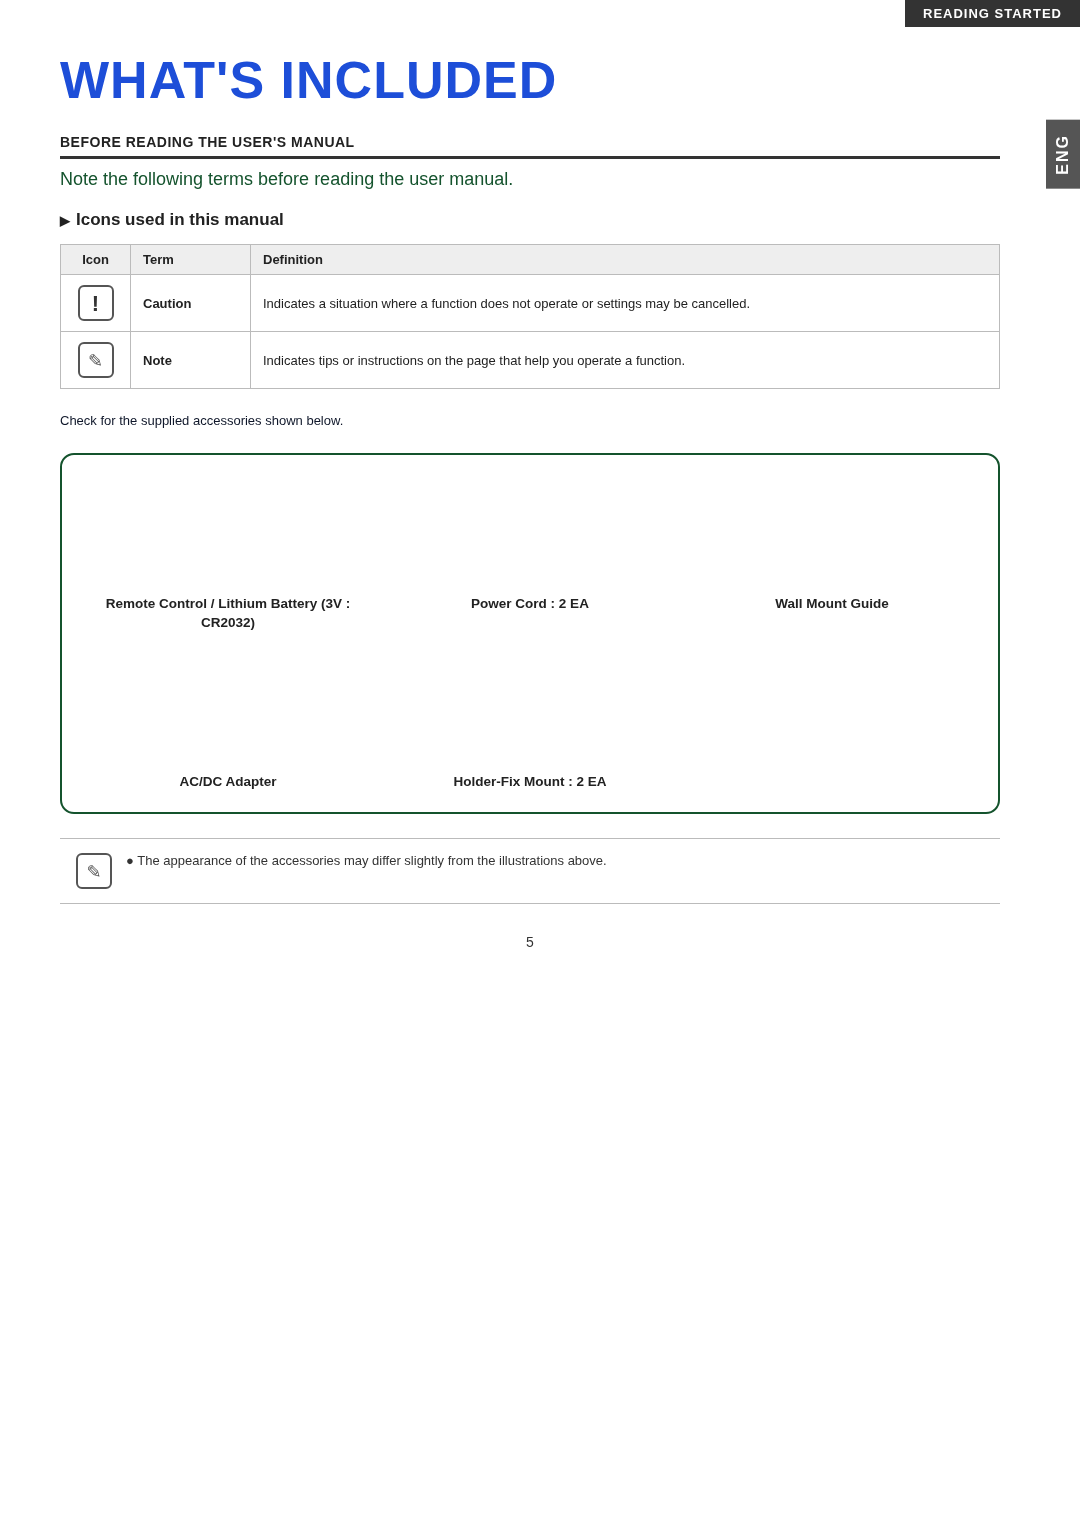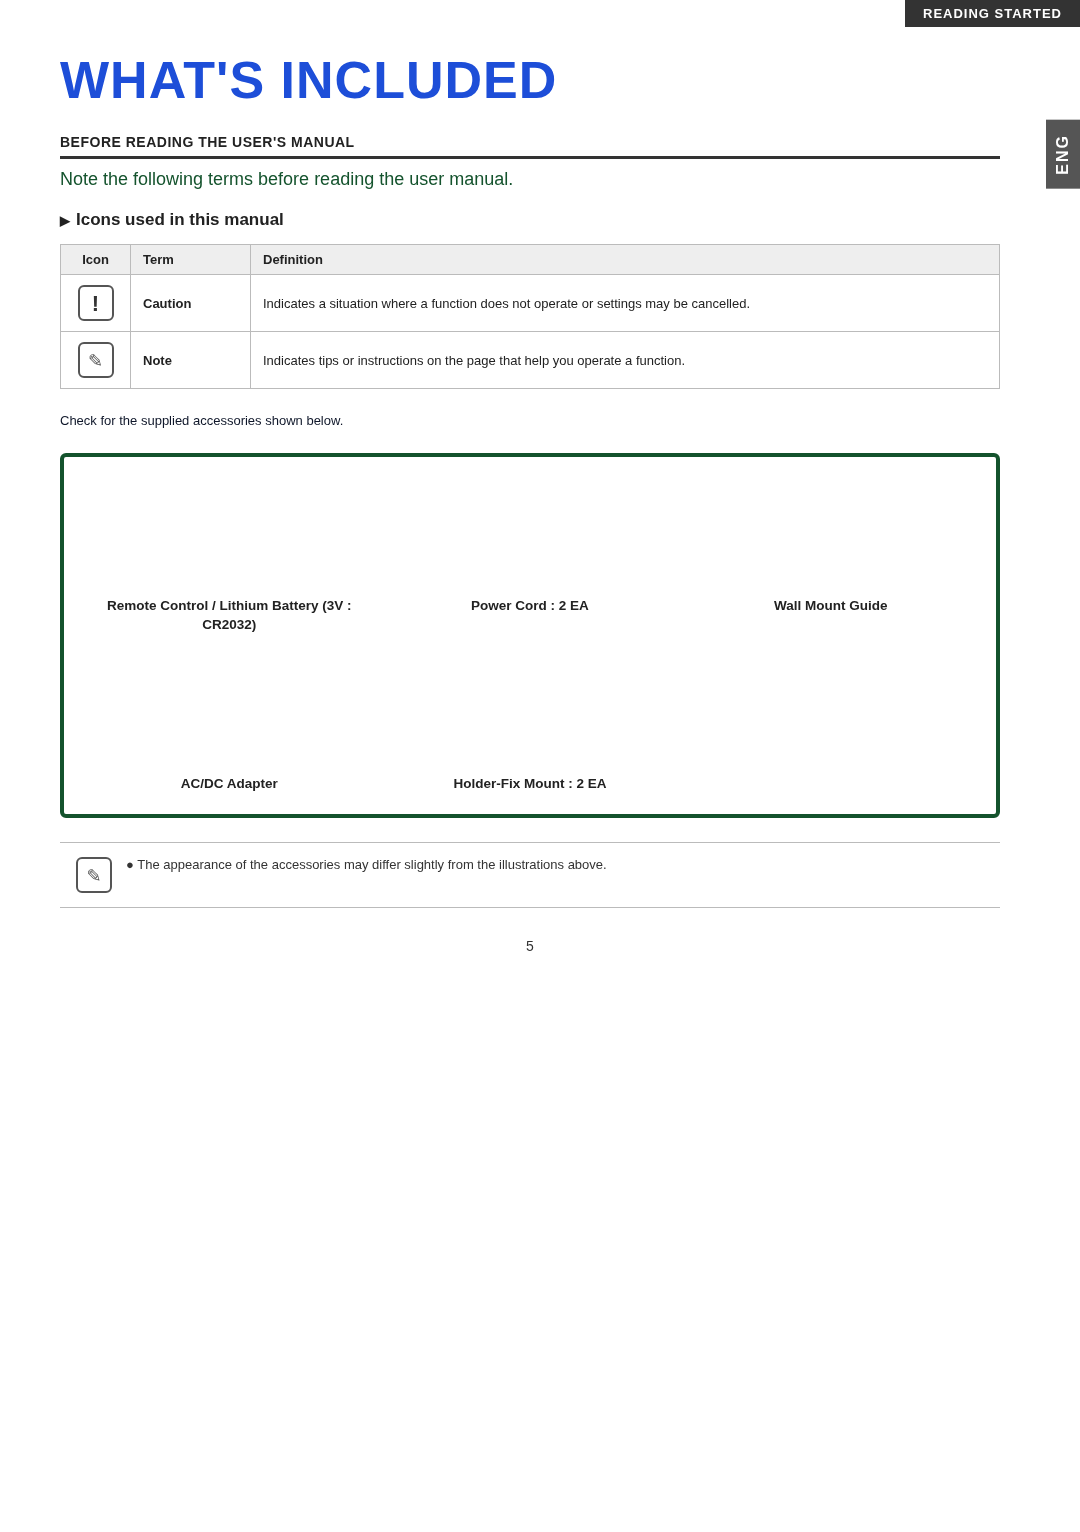--- a/index.html
+++ b/index.html
@@ -143,22 +143,22 @@
 
     
     .check-text {
       font-size: 13px;
       color: #0f172a;
       margin-bottom: 25px;
     }
 
     
     .accessories-box {
-      border: 4px solid #14532d;
-      border-radius: 6px;
+      border: 2px solid #14532d;
+      border-radius: 14px;
       padding: 30px 20px 20px 20px;
       margin-bottom: 24px;
     }
 
     .accessories-grid {
       display: grid;
       grid-template-columns: 1fr 1fr 1fr;
       row-gap: 30px;
       column-gap: 10px;
     }

